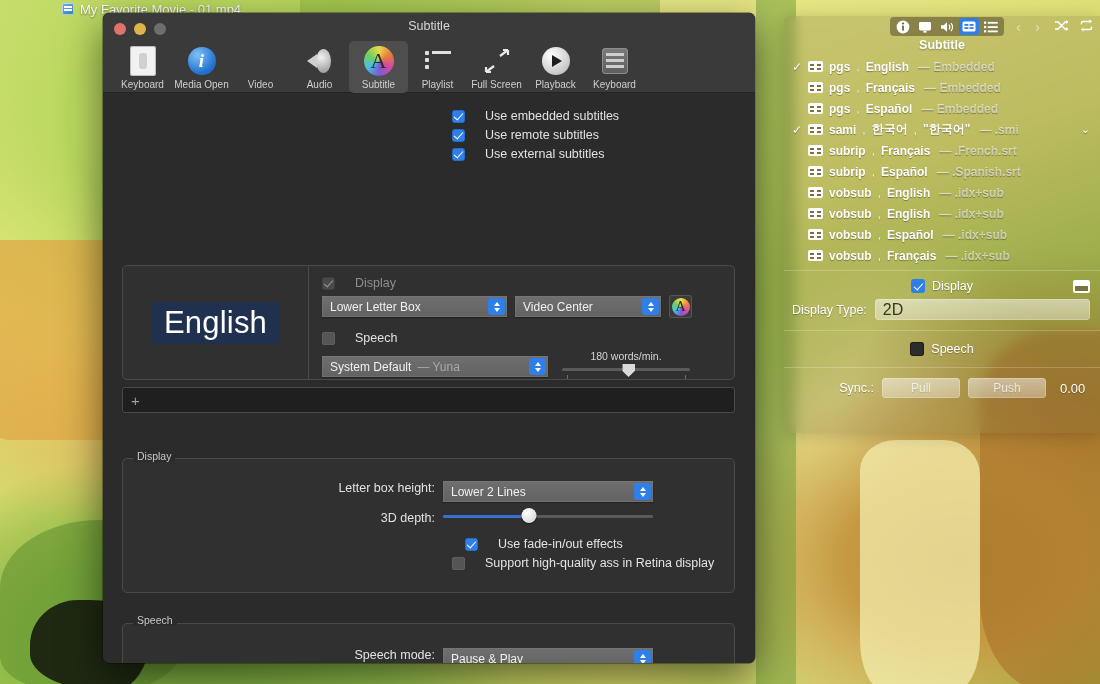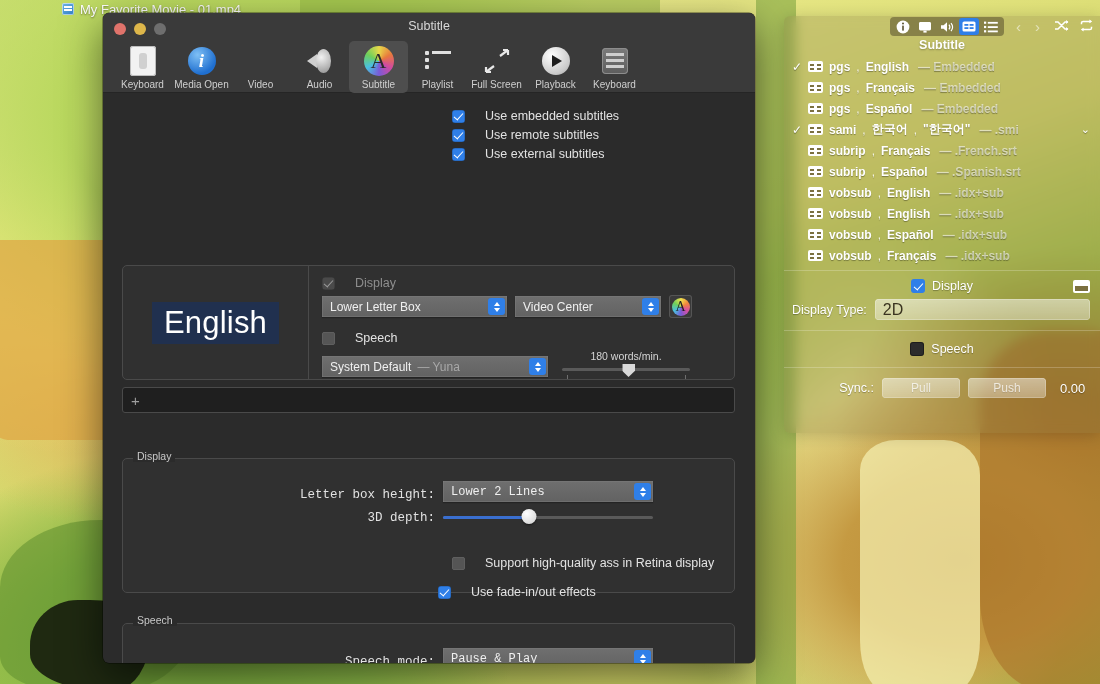--- a/index.html
+++ b/index.html
@@ -247,31 +247,31 @@
   .section-label {
     position: absolute; font-size: 10.5px; color: #c8c8c8;
     background: #2b2b2b; padding: 0 4px; z-index: 2;
   }
   #display-section {
     position: absolute; left: 19px; top: 365px; width: 613px; height: 135px;
   }
   #speech-section {
     position: absolute; left: 19px; top: 530px; width: 613px; height: 60px;
   }
-  .field-row { display: flex; align-items: flex-end; font-family: Liberation Mono, monospace; }
+  .field-row { display: flex; align-items: flex-start; }
   .field-label { font-size: 12.5px; color: #e2e2e2; text-align: right; }
 
   #lbh-row { position: absolute; left: 0; top: 22px; width: 100%; }
   #lbh-row .field-label { width: 320px; padding-right: 8px; }
   #pop-lbh { width: 210px; }
   #depth-row { position: absolute; left: 0; top: 52px; width: 100%; }
   #depth-row .field-label { width: 320px; padding-right: 8px; }
   #depth-slider { width: 210px; }
 
-  #fade-row { position: absolute; left: 315px; top: 78px; margin-top: 48px; }
+  #fade-row { position: absolute; left: 342px; top: 78px; }
   #retina-row { position: absolute; left: 329px; top: 97px; }
 
   #speech-mode-row { position: absolute; left: 0; top: 24px; width: 100%; }
   #speech-mode-row .field-label { width: 320px; padding-right: 8px; }
   #pop-speechmode { width: 210px; }
 
   
   #sync-row { position: absolute; left: 19px; top: 600px; width: 613px; }
   #sync-ticklabels {
     position: absolute; left: 330px; top: 23px; width: 260px;

